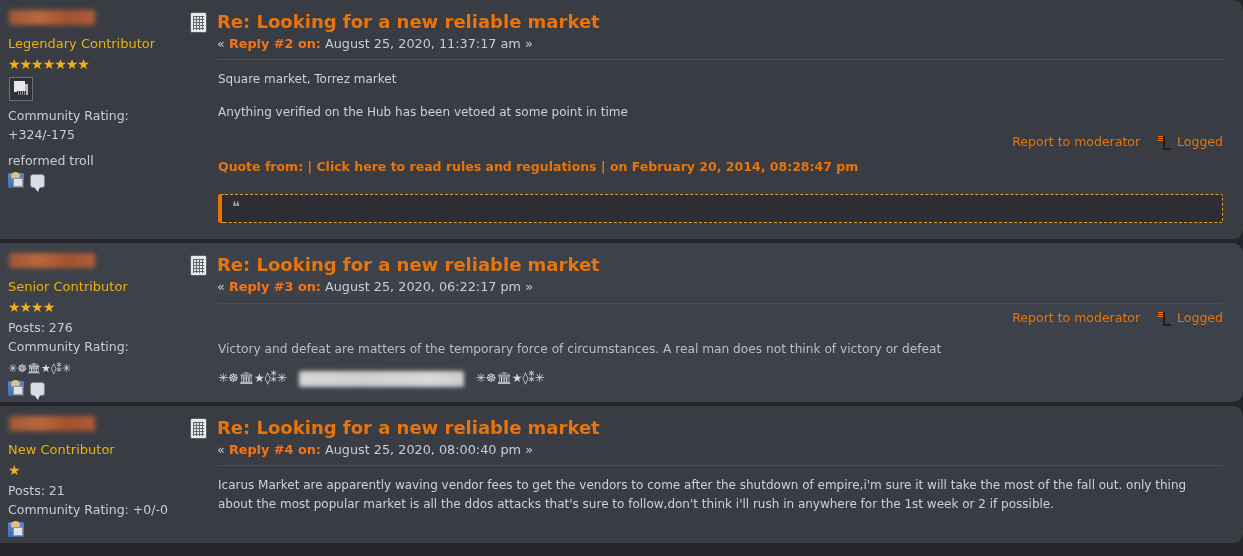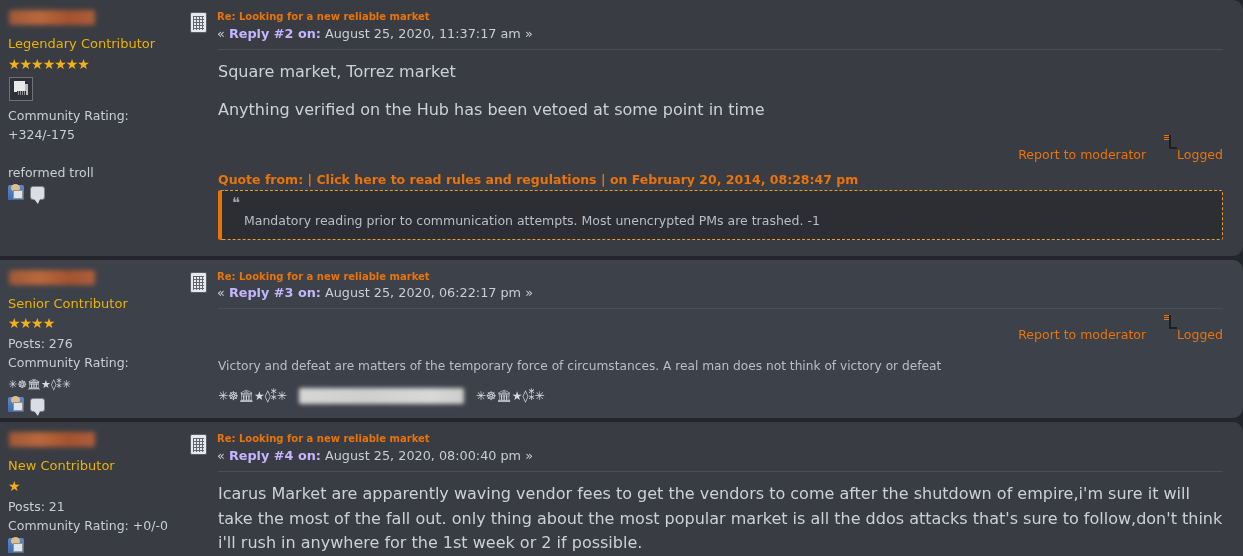--- a/index.html
+++ b/index.html
@@ -58,21 +58,21 @@
   }
   .avatar-glyph::after {
     content: "";
     position: absolute; left: 3px; bottom: 1px;
     width: 9px; height: 4px;
     background:
       repeating-linear-gradient(90deg,#2c2e33 0 1px,transparent 1px 2px),
       #8d9097;
   }
   .stat { color: #c9ced6; font-size: 12.5px; }
-  .custom-title { color: #c9ced6; font-size: 12.5px; margin-top: 19px; }
+  .custom-title { color: #c9ced6; font-size: 12.5px; margin-top: 7px; }
   .sig-glyphs {
     font-family: "DejaVu Sans", sans-serif;
     font-size: 11px; color: #d5d9e0;
     letter-spacing: 0px; margin: 5px 0 2px;
     white-space: nowrap;
   }
   .user-icons { display: flex; gap: 6px; margin-top: 3px; align-items: flex-end; }
   .ico-profile {
     width: 16px; height: 15px; position: relative;
     background: linear-gradient(#5d89c9,#3f6bab);
@@ -119,46 +119,46 @@
     content: "";
     position: absolute; left: 2px; top: 3px; right: 2px; bottom: 2px;
     background:
       repeating-linear-gradient(#4b4f57 0 1px, transparent 1px 3px),
       repeating-linear-gradient(90deg,#4b4f57 0 1px, transparent 1px 3px);
     opacity: .85;
   }
   .subject {
     display: block;
     color: #e8740c;
-    font-size: 10px;
+    font-size: 18px;
     font-weight: bold;
     line-height: 1.35;
     text-decoration: none;
   }
   .replyline { color: #c8cdd6; font-size: 12.8px; line-height: 1.5; }
-  .replyline b { color: #c4b5fd; }
+  .replyline b { color: #f97316; }
   .hr { border-top: 1px solid #4a4e57; margin: 0 0 0 28px; }
 
   .inner {
     color: #ccd1d9;
-    font-size: 16px;
+    font-size: 12px;
     line-height: 1.55;
     padding: 10px 0 6px 28px;
   }
   .inner p { margin: 0 0 14px 0; }
   .inner p:last-child { margin-bottom: 0; }
 
   .modbuttons {
     display: flex; justify-content: flex-end; align-items: center;
     gap: 18px;
     padding: 6px 0 4px 0;
     font-size: 12.5px;
   }
-  .modbuttons a { color: #e8740c; text-decoration: none; margin-top: 12px; }
-  .logged-wrap { display: flex; align-items: flex-start; }
+  .modbuttons a { color: #e8740c; text-decoration: none; }
+  .logged-wrap { display: flex; align-items: flex-end; gap: 6px; }
   .ico-logged {
     width: 13px; height: 13px; position: relative; display: inline-block;
   }
   .ico-logged::before {
     content: "";
     position: absolute; left: 0; top: 0;
     width: 5px; height: 5px;
     background: repeating-linear-gradient(#e8740c 0 1px, transparent 1px 2px);
   }
   .ico-logged::after {
@@ -168,21 +168,21 @@
     border-left: 2px solid #1d1f23;
     border-bottom: 2px solid #1d1f23;
   }
 
   
   .quote-wrap { padding: 6px 0 12px 28px; }
   .quoteheader {
     color: #e8740c;
     font-size: 12.5px;
     font-weight: bold;
-    padding-bottom: 3px;
+    padding-bottom: 20px;
   }
   .quoteheader a { color: #e8740c; text-decoration: none; }
   .blockquote {
     background: #2c2e33;
     border: 1px dashed #e0a030;
     border-left: 4px solid #e8740c;
     border-radius: 2px;
     padding: 6px 10px 8px 10px;
     color: #b9bec7;
     font-size: 12.5px;
@@ -269,21 +269,20 @@
         <div class="quoteheader">
           <span>Quote from:</span>
           <span>|</span>
           <a href="#">Click here to read rules and regulations</a>
           <span>|</span>
           <span>on</span>
           <span>February 20, 2014, 08:28:47 pm</span>
         </div>
         <div class="blockquote">
           <span class="qmark">❝</span>
-          <span class="qtext">Mandatory reading prior to communication attempts. Most unencrypted PMs are trashed. -1</span>
         </div>
       </div>
     </div>
   </div>
 
   <div class="post alt">
     <div class="poster">
       <span class="uname"></span>
       <div class="rank">Senior Contributor</div>
       <div class="stars">★★★★</div>

